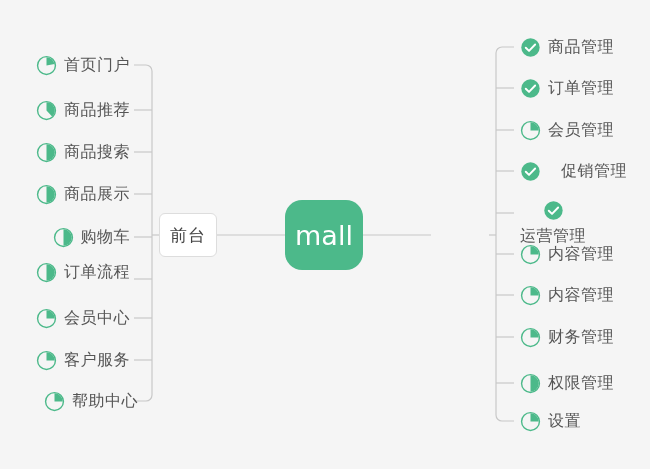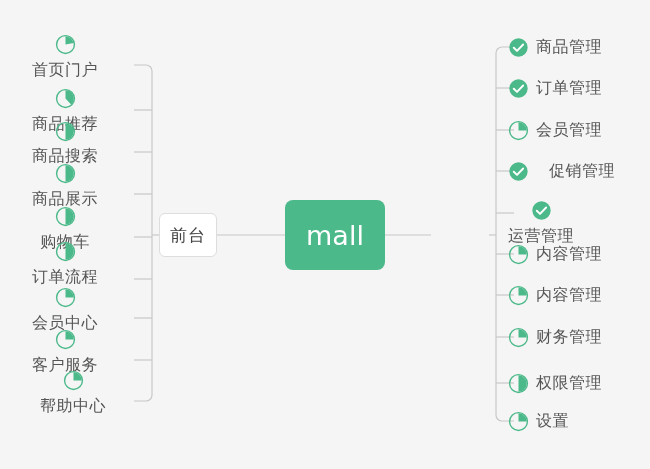--- a/index.html
+++ b/index.html
@@ -49,52 +49,52 @@
     font-size: 17px;
     top: 213px;
   }
   #branch-left  { left: 159px; }
   #branch-right { left: 431px; }
 
   #root-node {
     position: absolute;
     left: 285px;
     top: 200px;
-    width: 100px;
+    width: 78px;
     height: 70px;
     background: #4cb98a;
     border: none;
-    border-radius: 8px;
+    border-radius: 17px;
     color: #ffffff;
     font-size: 27px;
     letter-spacing: 0px;
     display: flex;
     align-items: center;
     justify-content: center;
   }
 
   
   .leaf {
     position: absolute;
     height: 26px;
     display: flex;
     align-items: center;
     gap: 7px;
     white-space: nowrap;
   }
   .leaf-left {
-    flex-direction: column;
+    flex-direction: row;
     left: 0;
     width: 130px;
     justify-content: flex-end;
     padding-right: 0px;
     box-sizing: border-box;
   }
   .leaf-right {
-    left: 508px;
+    left: 520px;
     justify-content: flex-start;
   }
   .leaf-label {
     font-size: 16px;
     color: #555555;
     letter-spacing: 0.5px;
     line-height: 1;
   }
 
   
@@ -148,28 +148,28 @@
 
 
   <div id="left-leaves">
       <div class="leaf leaf-left" style="top: 52px;">
         <svg viewBox="0 0 24 24" class="status-icon">
           <circle cx="12" cy="12" r="10.2" fill="none" stroke="#4cb98a" stroke-width="1.6"></circle>
           <path d="M 12 12 L 12 2.5999999999999996 A 9.4 9.4 0 0 1 21.23 10.24 Z" fill="#4cb98a"></path>
         </svg>
         <span class="leaf-label">首页门户</span>
       </div>
-      <div class="leaf leaf-left" style="top: 97px; justify-content: center;">
+      <div class="leaf leaf-left" style="top: 97px;">
         <svg viewBox="0 0 24 24" class="status-icon">
           <circle cx="12" cy="12" r="10.2" fill="none" stroke="#4cb98a" stroke-width="1.6"></circle>
           <path d="M 12 12 L 12 2.5999999999999996 A 9.4 9.4 0 0 1 18.43 18.85 Z" fill="#4cb98a"></path>
         </svg>
         <span class="leaf-label">商品推荐</span>
       </div>
-      <div class="leaf leaf-left" style="top: 139px; font-family: Liberation Mono, monospace;">
+      <div class="leaf leaf-left" style="top: 139px;">
         <svg viewBox="0 0 24 24" class="status-icon">
           <circle cx="12" cy="12" r="10.2" fill="none" stroke="#4cb98a" stroke-width="1.6"></circle>
           <path d="M 12 12 L 12 2.5999999999999996 A 9.4 9.4 0 0 1 12.00 21.40 Z" fill="#4cb98a"></path>
         </svg>
         <span class="leaf-label">商品搜索</span>
       </div>
       <div class="leaf leaf-left" style="top: 181px;">
         <svg viewBox="0 0 24 24" class="status-icon">
           <circle cx="12" cy="12" r="10.2" fill="none" stroke="#4cb98a" stroke-width="1.6"></circle>
           <path d="M 12 12 L 12 2.5999999999999996 A 9.4 9.4 0 0 1 12.00 21.40 Z" fill="#4cb98a"></path>

